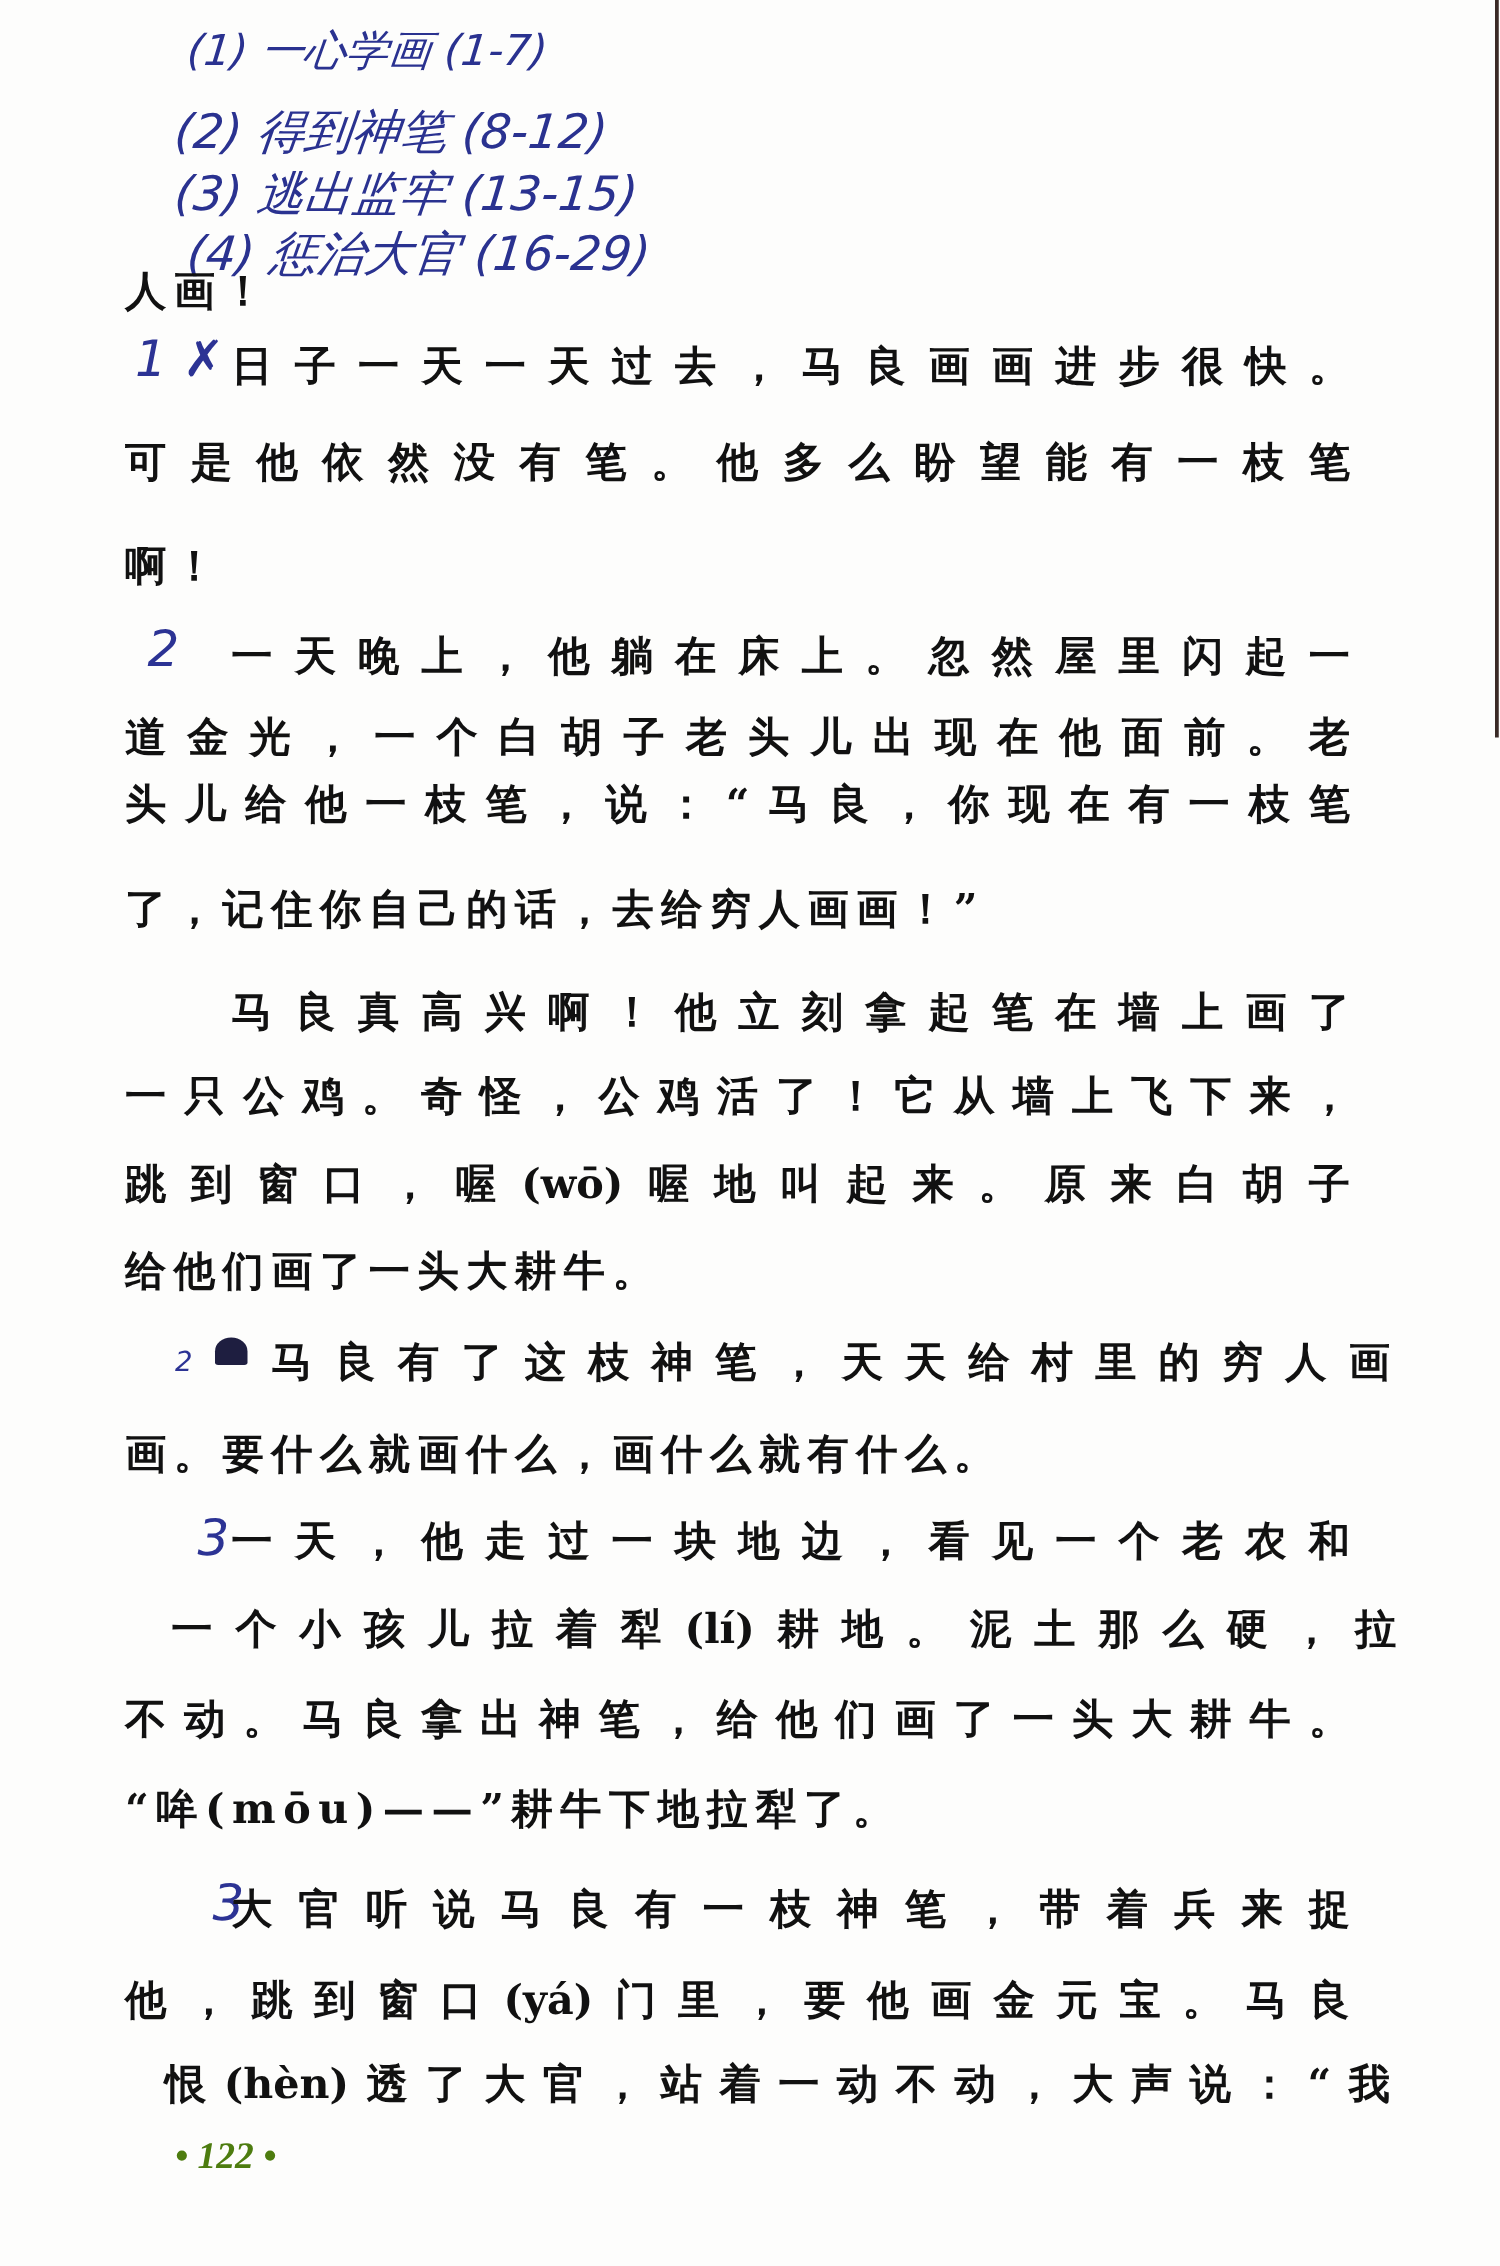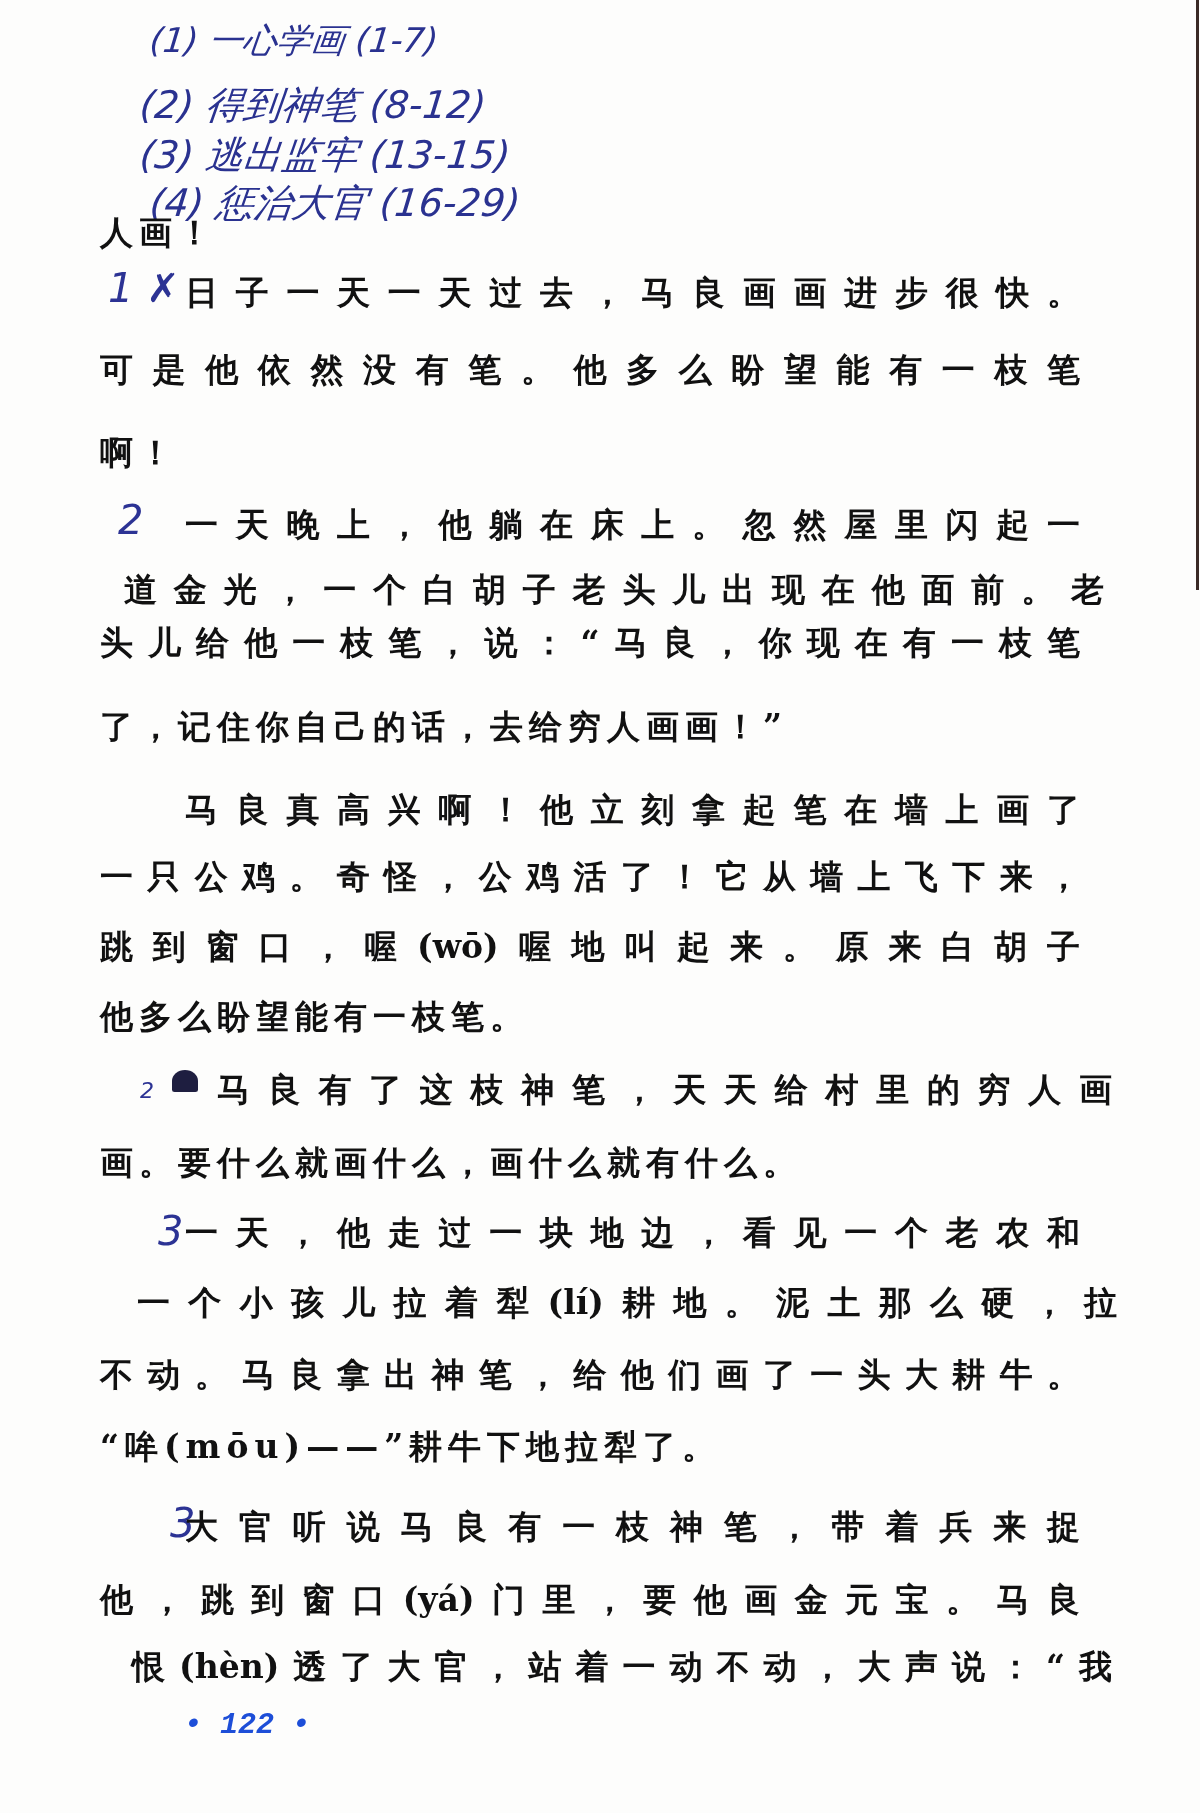--- a/index.html
+++ b/index.html
@@ -28,22 +28,22 @@
   .mark {
     position: absolute; color: #2c3394;
     font-family: "DejaVu Sans", sans-serif; font-size: 40px; font-style: italic;
   }
   .blot {
     position: absolute; left: 172px; top: 1070px; width: 26px; height: 22px;
     background: #1e1e40; border-radius: 50% 50% 10% 10%;
   }
   .page-num {
     position: absolute; left: 140px; top: 1708px;
-    font-family: Liberation Mono, monospace; font-weight: bold; font-style: italic;
-    font-size: 30px; color: #1d4ed8; margin-left: 44px;
+    font-family: Liberation Serif, serif; font-weight: bold; font-style: italic;
+    font-size: 30px; color: #4d7c0f;
   }
 </style>
 </head>
 <body>
 
 <div class="page-edge"></div>
 
 <div class="hand" style="left:150px;top:18px;">(1) 一心学画 (1-7)</div>
 <div class="hand" style="left:140px;top:80px;font-size:38px;">(2) 得到神笔 (8-12)</div>
 <div class="hand" style="left:140px;top:130px;font-size:38px;">(3) 逃出监牢 (13-15)</div>
@@ -54,27 +54,27 @@
 <div class="blot"></div>
 <div class="mark" style="left:140px;top:1078px;font-size:22px;">2</div>
 <div class="mark" style="left:158px;top:1208px;">3</div>
 <div class="mark" style="left:170px;top:1500px;">3</div>
 
 <div class="line short" style="top:205px;">人画！</div>
 <div class="line indent" style="top:265px;">日子一天一天过去，马良画画进步很快。</div>
 <div class="line" style="top:342px;">可是他依然没有笔。他多么盼望能有一枝笔</div>
 <div class="line short" style="top:425px;">啊！</div>
 <div class="line indent" style="top:497px;">一天晚上，他躺在床上。忽然屋里闪起一</div>
-<div class="line" style="top:562px;margin-left:24px;">道金光，一个白胡子老头儿出现在他面前。老</div>
+<div class="line" style="top:562px;">道金光，一个白胡子老头儿出现在他面前。老</div>
 <div class="line" style="top:615px;">头儿给他一枝笔，说：“马良，你现在有一枝笔</div>
 <div class="line short" style="top:699px;">了，记住你自己的话，去给穷人画画！”</div>
 <div class="line indent" style="top:782px;">马良真高兴啊！他立刻拿起笔在墙上画了</div>
 <div class="line" style="top:849px;">一只公鸡。奇怪，公鸡活了！它从墙上飞下来，</div>
 <div class="line" style="top:919px;">跳到窗口，喔(wō)喔地叫起来。原来白胡子</div>
-<div class="line short" style="top:989px;">他多么盼望能有一枝笔。</div>
+<div class="line short" style="top:989px;">给他们画了一头大耕牛。</div>
 <div class="line indent" style="top:1062px;margin-left:32px;">马良有了这枝神笔，天天给村里的穷人画</div>
 <div class="line short" style="top:1135px;">画。要什么就画什么，画什么就有什么。</div>
 <div class="line indent" style="top:1205px;">一天，他走过一块地边，看见一个老农和</div>
 <div class="line" style="top:1275px;margin-left:37px;">一个小孩儿拉着犁(lí)耕地。泥土那么硬，拉</div>
 <div class="line" style="top:1347px;">不动。马良拿出神笔，给他们画了一头大耕牛。</div>
 <div class="line short" style="top:1419px;">“哞(mōu)——”耕牛下地拉犁了。</div>
 <div class="line indent" style="top:1499px;">大官听说马良有一枝神笔，带着兵来捉</div>
 <div class="line" style="top:1572px;">他，跳到窗口(yá)门里，要他画金元宝。马良</div>
 <div class="line" style="top:1639px;margin-left:32px;">恨(hèn)透了大官，站着一动不动，大声说：“我</div>
 

